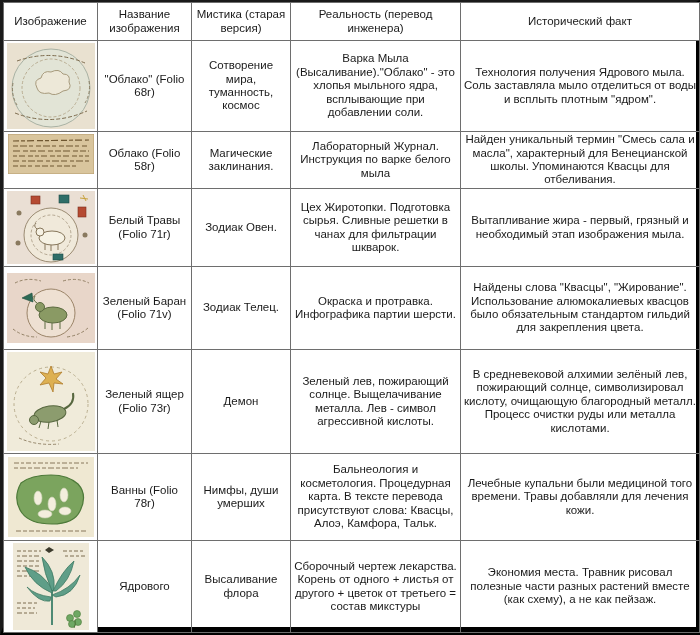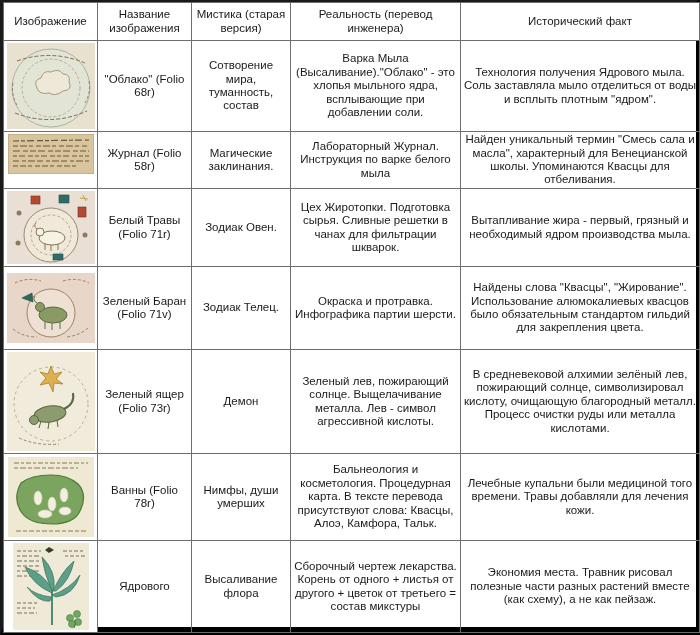--- a/index.html
+++ b/index.html
@@ -76,38 +76,38 @@
         <circle cx="44" cy="45" r="39" fill="#e2e4d6" stroke="#a9b2a4" stroke-width="1"></circle>
         <circle cx="44" cy="45" r="29" fill="none" stroke="#b9ad92" stroke-width="1" stroke-dasharray="3 2"></circle>
         <path d="M30 45 q-4 -8 4 -10 q2 -8 10 -6 q8 -4 12 2 q8 0 6 8 q4 8 -6 9 q-8 6 -14 2 q-10 2 -12 -5 z" fill="#ede8d8" stroke="#a79a7c" stroke-width="1"></path>
         <path d="M10 18 Q 44 6 78 20" fill="none" stroke="#7d6c4e" stroke-width="1" stroke-dasharray="4 2"></path>
         <path d="M8 70 Q 44 84 80 68" fill="none" stroke="#7d6c4e" stroke-width="1" stroke-dasharray="4 2"></path>
         <path d="M6 40 Q 4 52 10 62" fill="none" stroke="#7d6c4e" stroke-width="0.8" stroke-dasharray="3 2"></path>
         <path d="M82 38 Q 84 50 78 60" fill="none" stroke="#7d6c4e" stroke-width="0.8" stroke-dasharray="3 2"></path>
       </svg>
     </td>
     <td>"Облако" (Folio 68r)</td>
-    <td>Сотворение мира, туманность, состав</td>
+    <td>Сотворение мира, туманность, космос</td>
     <td>Варка Мыла (Высаливание)."Облако" - это хлопья мыльного ядра, всплывающие при добавлении соли.</td>
     <td>Технология получения Ядрового мыла. Соль заставляла мыло отделиться от воды и всплыть плотным "ядром".</td>
   </tr>
 
   <tr class="r2">
     <td class="img-cell img-top">
       <svg width="86" height="40" viewBox="0 0 86 40">
         <rect width="86" height="40" fill="#d9c59d" stroke="#b49a6c" stroke-width="1"></rect>
         <line x1="5" y1="7" x2="81" y2="6" stroke="#6f5731" stroke-width="1.2" stroke-dasharray="6 2 4 2 7 3"></line>
         <line x1="5" y1="12" x2="81" y2="12" stroke="#6f5731" stroke-width="1.2" stroke-dasharray="5 2 7 2 4 3"></line>
         <line x1="5" y1="17" x2="81" y2="17" stroke="#6f5731" stroke-width="1.2" stroke-dasharray="7 3 5 2 6 2"></line>
         <line x1="5" y1="22" x2="81" y2="22" stroke="#6f5731" stroke-width="1.2" stroke-dasharray="4 2 6 3 5 2"></line>
         <line x1="5" y1="27" x2="81" y2="27" stroke="#6f5731" stroke-width="1.2" stroke-dasharray="6 3 4 2 7 2"></line>
         <line x1="5" y1="32" x2="70" y2="32" stroke="#6f5731" stroke-width="1.2" stroke-dasharray="5 2 6 2 4 3"></line>
       </svg>
     </td>
-    <td>Журнал (Folio 58r)</td>
+    <td>Облако (Folio 58r)</td>
     <td>Магические заклинания.</td>
     <td>Лабораторный Журнал. Инструкция по варке белого мыла</td>
     <td>Найден уникальный термин "Смесь сала и масла", характерный для Венецианской школы. Упоминаются Квасцы для отбеливания.</td>
   </tr>
 
   <tr class="r3">
     <td class="img-cell">
       <svg width="88" height="73" viewBox="0 0 88 73">
         <rect width="88" height="73" fill="#eadfd4"></rect>
         <circle cx="44" cy="44" r="27" fill="#f0e9da" stroke="#9b8b72" stroke-width="1"></circle>
@@ -124,21 +124,21 @@
         <rect x="46" y="63" width="10" height="6" fill="#2f6e68" stroke="#1d4a45" stroke-width="0.6"></rect>
         <path d="M76 4 l3 6 M73 7 l8 1" stroke="#c8a23c" stroke-width="1"></path>
         <circle cx="12" cy="22" r="2.5" fill="#8a7a5f"></circle>
         <circle cx="11" cy="52" r="2.5" fill="#8a7a5f"></circle>
         <circle cx="78" cy="44" r="2.5" fill="#8a7a5f"></circle>
       </svg>
     </td>
     <td>Белый Травы (Folio 71r)</td>
     <td>Зодиак Овен.</td>
     <td>Цех Жиротопки. Подготовка сырья. Сливные решетки в чанах для фильтрации шкварок.</td>
-    <td>Вытапливание жира - первый, грязный и необходимый ядром производства мыла.</td>
+    <td>Вытапливание жира - первый, грязный и необходимый этап изображения мыла.</td>
   </tr>
 
   <tr class="r4">
     <td class="img-cell">
       <svg width="88" height="70" viewBox="0 0 88 70">
         <rect width="88" height="70" fill="#e8d6c9"></rect>
         <circle cx="44" cy="40" r="24" fill="#eee0d2" stroke="#9b8468" stroke-width="1"></circle>
         <ellipse cx="46" cy="42" rx="14" ry="8" fill="#8a9a64" stroke="#5c6b40" stroke-width="1"></ellipse>
         <circle cx="33" cy="34" r="4.5" fill="#8a9a64" stroke="#5c6b40" stroke-width="1"></circle>
         <path d="M30 30 q-5 -3 -2 -7" fill="none" stroke="#5c6b40" stroke-width="1"></path>

